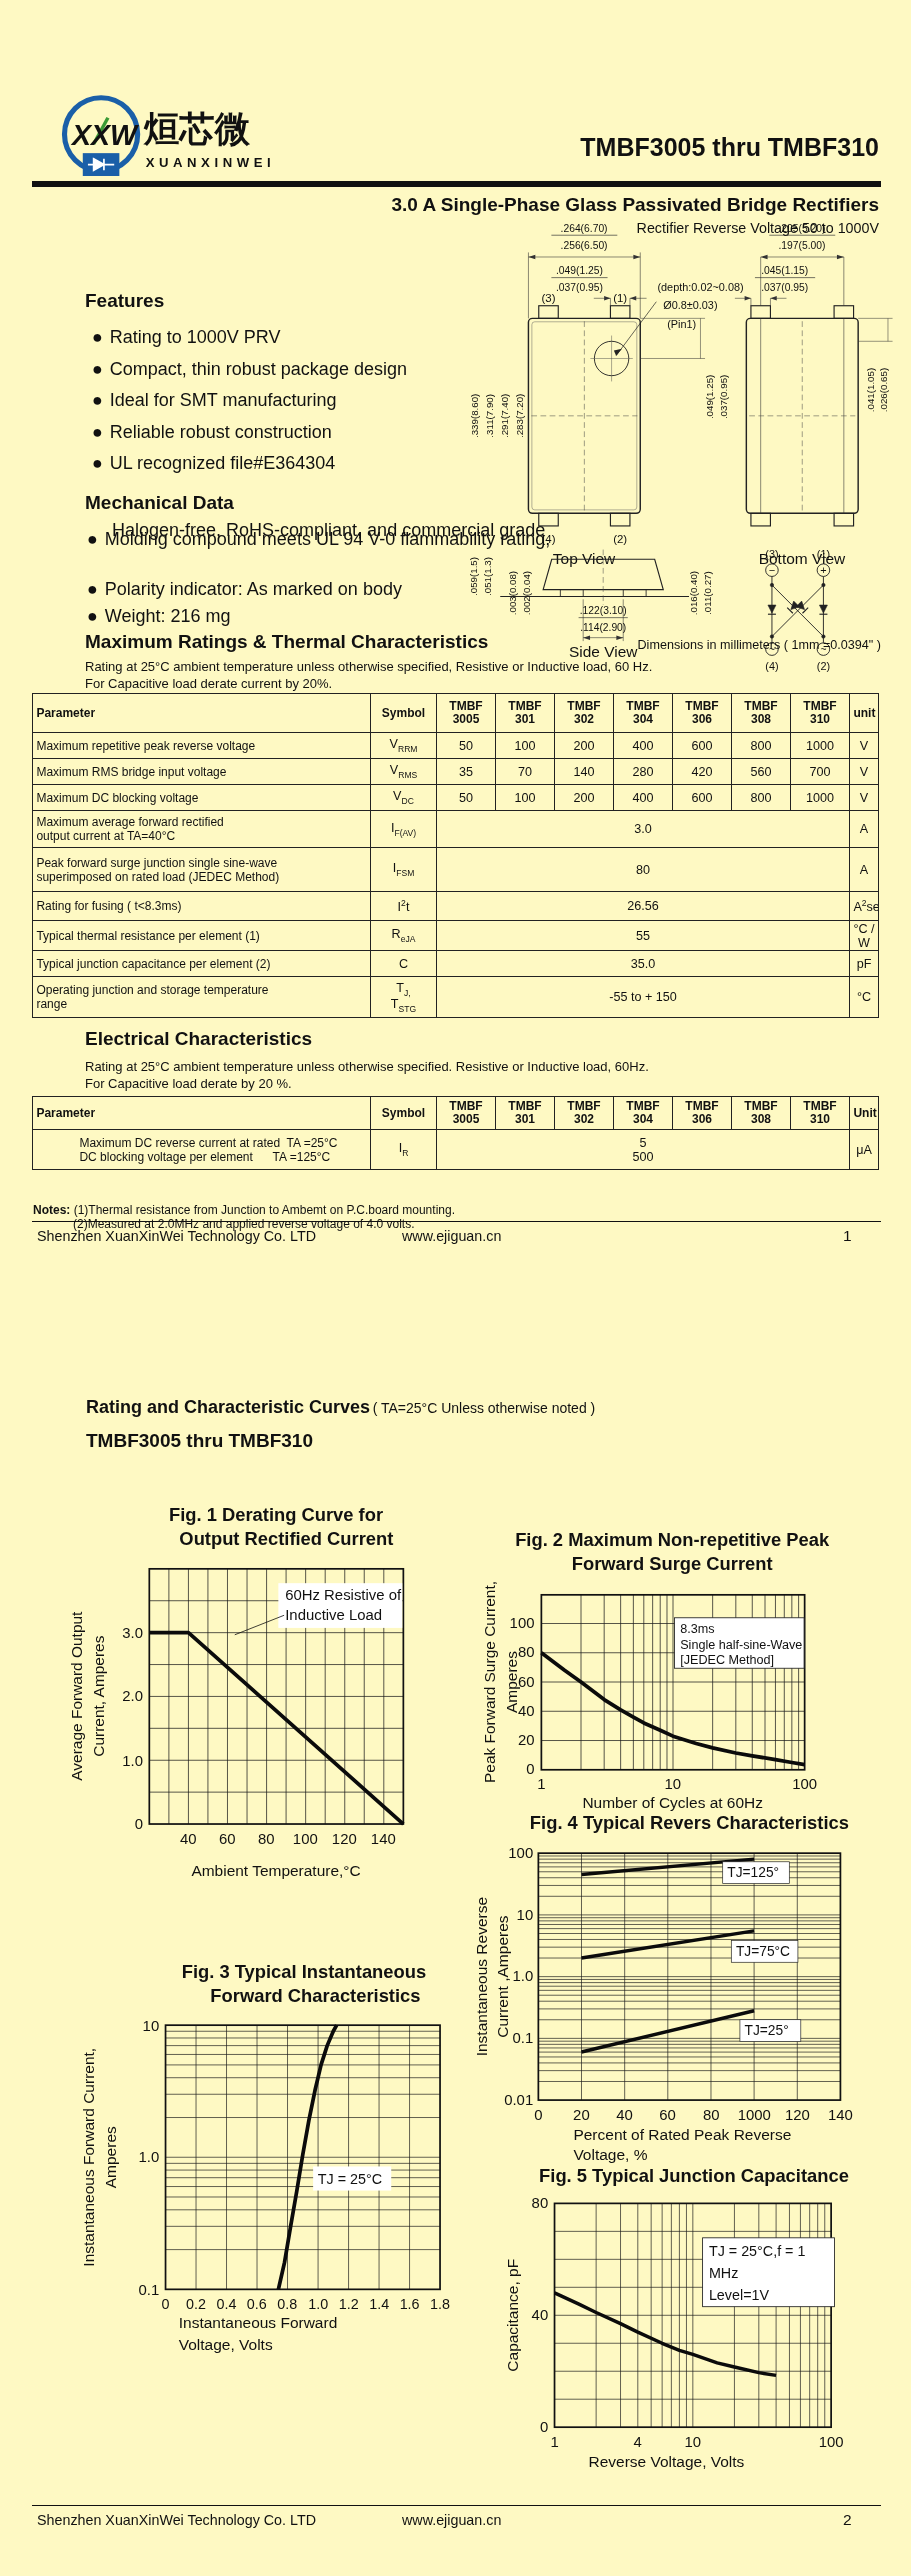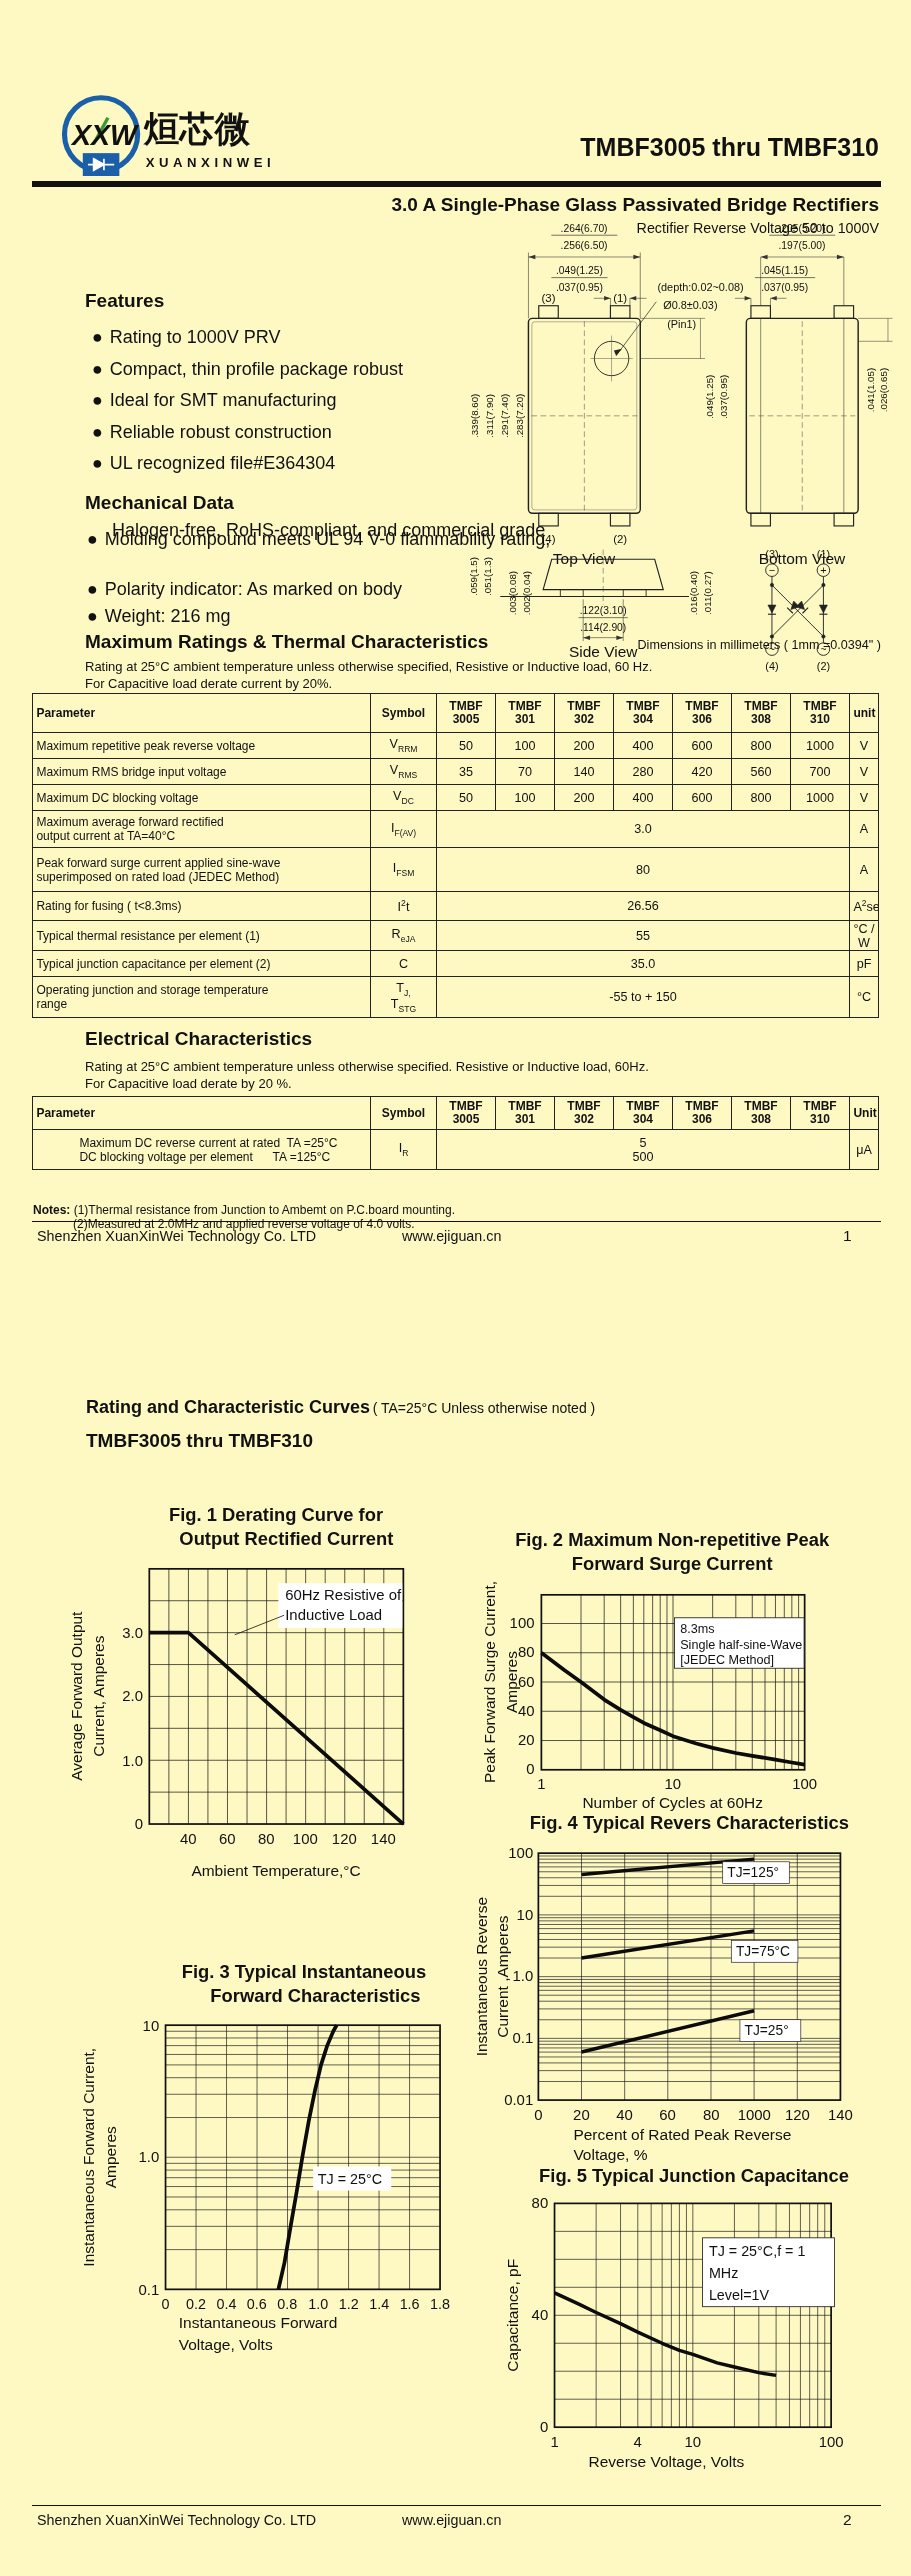--- a/index.html
+++ b/index.html
@@ -38,21 +38,21 @@
       <text x="163" y="152" font-size="23" font-weight="bold" letter-spacing="8" fill="#151515">XUANXINWEI</text>
     </svg>
 
     <div class="abs b r" style="left:459px;top:133px;width:420px;font-size:25px">TMBF3005 thru TMBF310</div>
     <div class="abs rule" style="left:32px;top:181px;width:849px;height:6.3px"></div>
     <div class="abs b r" style="left:287px;top:194px;width:592px;font-size:19px">3.0  A Single-Phase Glass Passivated Bridge Rectifiers</div>
     <div class="abs r" style="left:402px;top:220px;width:477px;font-size:14.3px">Rectifier Reverse Voltage 50 to 1000V</div>
 
     <div class="abs b" style="left:85px;top:290px;font-size:19px">Features</div>
     <div class="abs bullet" style="left:92px;top:327px"><span class="dot">●</span><span>Rating to 1000V PRV</span></div>
-    <div class="abs bullet" style="left:92px;top:359px"><span class="dot">●</span><span>Compact, thin profile package robust</span></div>
+    <div class="abs bullet" style="left:92px;top:359px"><span class="dot">●</span><span>Compact, thin robust package design</span></div>
     <div class="abs bullet" style="left:92px;top:390px"><span class="dot">●</span><span>Ideal for SMT manufacturing</span></div>
     <div class="abs bullet" style="left:92px;top:422px"><span class="dot">●</span><span>Reliable robust construction</span></div>
     <div class="abs bullet" style="left:92px;top:453px"><span class="dot">●</span><span>UL recognized file#E364304</span></div>
 
     <div class="abs b" style="left:85px;top:492px;font-size:19px">Mechanical Data</div>
     <div class="abs bullet" style="left:87px;top:529px"><span class="dot">●</span><span>Molding compound meets UL 94 V-0 flammability rating,</span></div>
     <div class="abs bullet" style="left:112px;top:520px"><span>Halogen-free, RoHS-compliant, and commercial grade</span></div>
     <div class="abs bullet" style="left:87px;top:579px"><span class="dot">●</span><span>Polarity indicator: As marked on body</span></div>
     <div class="abs bullet" style="left:87px;top:606px"><span class="dot">●</span><span>Weight: 216 mg</span></div>
 
@@ -272,21 +272,21 @@
         <td>
               <div>Maximum average forward rectified</div>
               <div>output current at TA=40°C</div>
             </td>
         <td class="vc"><span>I</span><sub>F(AV)</sub></td>
         <td class="vc" colspan="7">3.0</td>
         <td class="vc">A</td>
       </tr>
       <tr style="height:44px">
         <td>
-              <div>Peak forward surge current applied sine-wave</div>
+              <div>Peak forward surge junction single sine-wave</div>
               <div>superimposed on rated load (JEDEC Method)</div>
             </td>
         <td class="vc"><span>I</span><sub>FSM</sub></td>
         <td class="vc" colspan="7">80</td>
         <td class="vc">A</td>
       </tr>
       <tr style="height:29px">
         <td>Rating for fusing ( t&lt;8.3ms)</td>
         <td class="vc"><span>I</span><sup>2</sup><span>t</span></td>
         <td class="vc" colspan="7">26.56</td>

